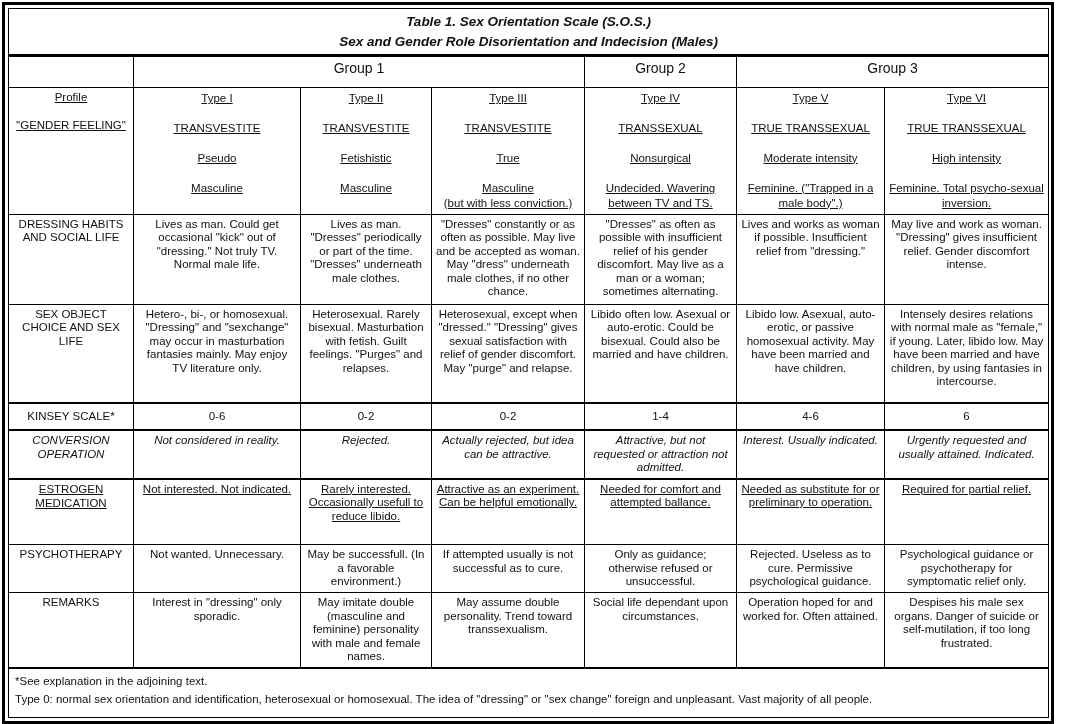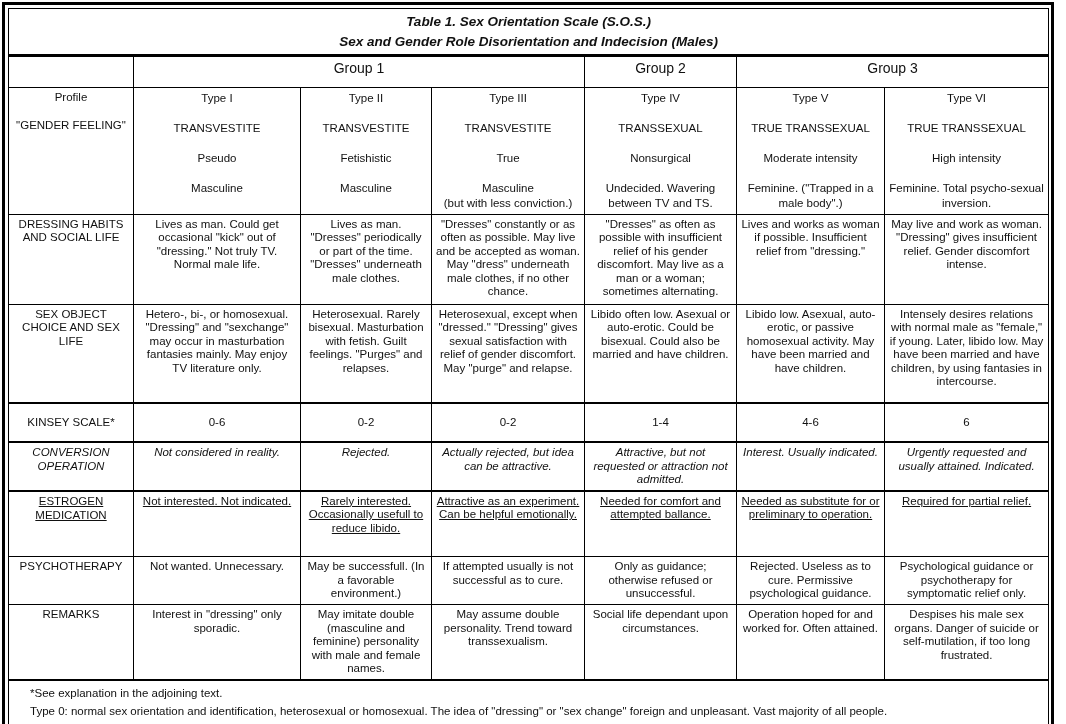--- a/index.html
+++ b/index.html
@@ -41,35 +41,36 @@
   }
   .group-cell {
     vertical-align: middle;
     font-size: 14px;
     height: 24px;
   }
   .profile-cell {
     vertical-align: middle;
     white-space: pre-line;
     line-height: 1.3;
+    text-decoration: underline;
   }
   .label-cell { line-height: 1.2; }
   .mid { vertical-align: middle !important; }
   .foot-cell {
     text-align: left !important;
     vertical-align: top;
     border-top: 2px solid #000 !important;
     line-height: 1.55;
-    padding: 4px 21px !important;
+    padding: 4px 6px !important;
     height: 40px;
   }
   tr.r-profile { height: 118px; }
   tr.r-dressing { height: 90px; }
   tr.r-sexobj { height: 99px; }
-  tr.r-kinsey { height: 39px; }
+  tr.r-kinsey { height: 27px; }
   tr.r-conversion { height: 44px; font-style: italic; }
   tr.r-estrogen { height: 66px; text-decoration: underline; }
   tr.r-psycho { height: 47px; }
   tr.r-remarks { height: 71px; }
 </style>
 </head>
 <body>
 
 <div class="frame">
   <table class="sos">

